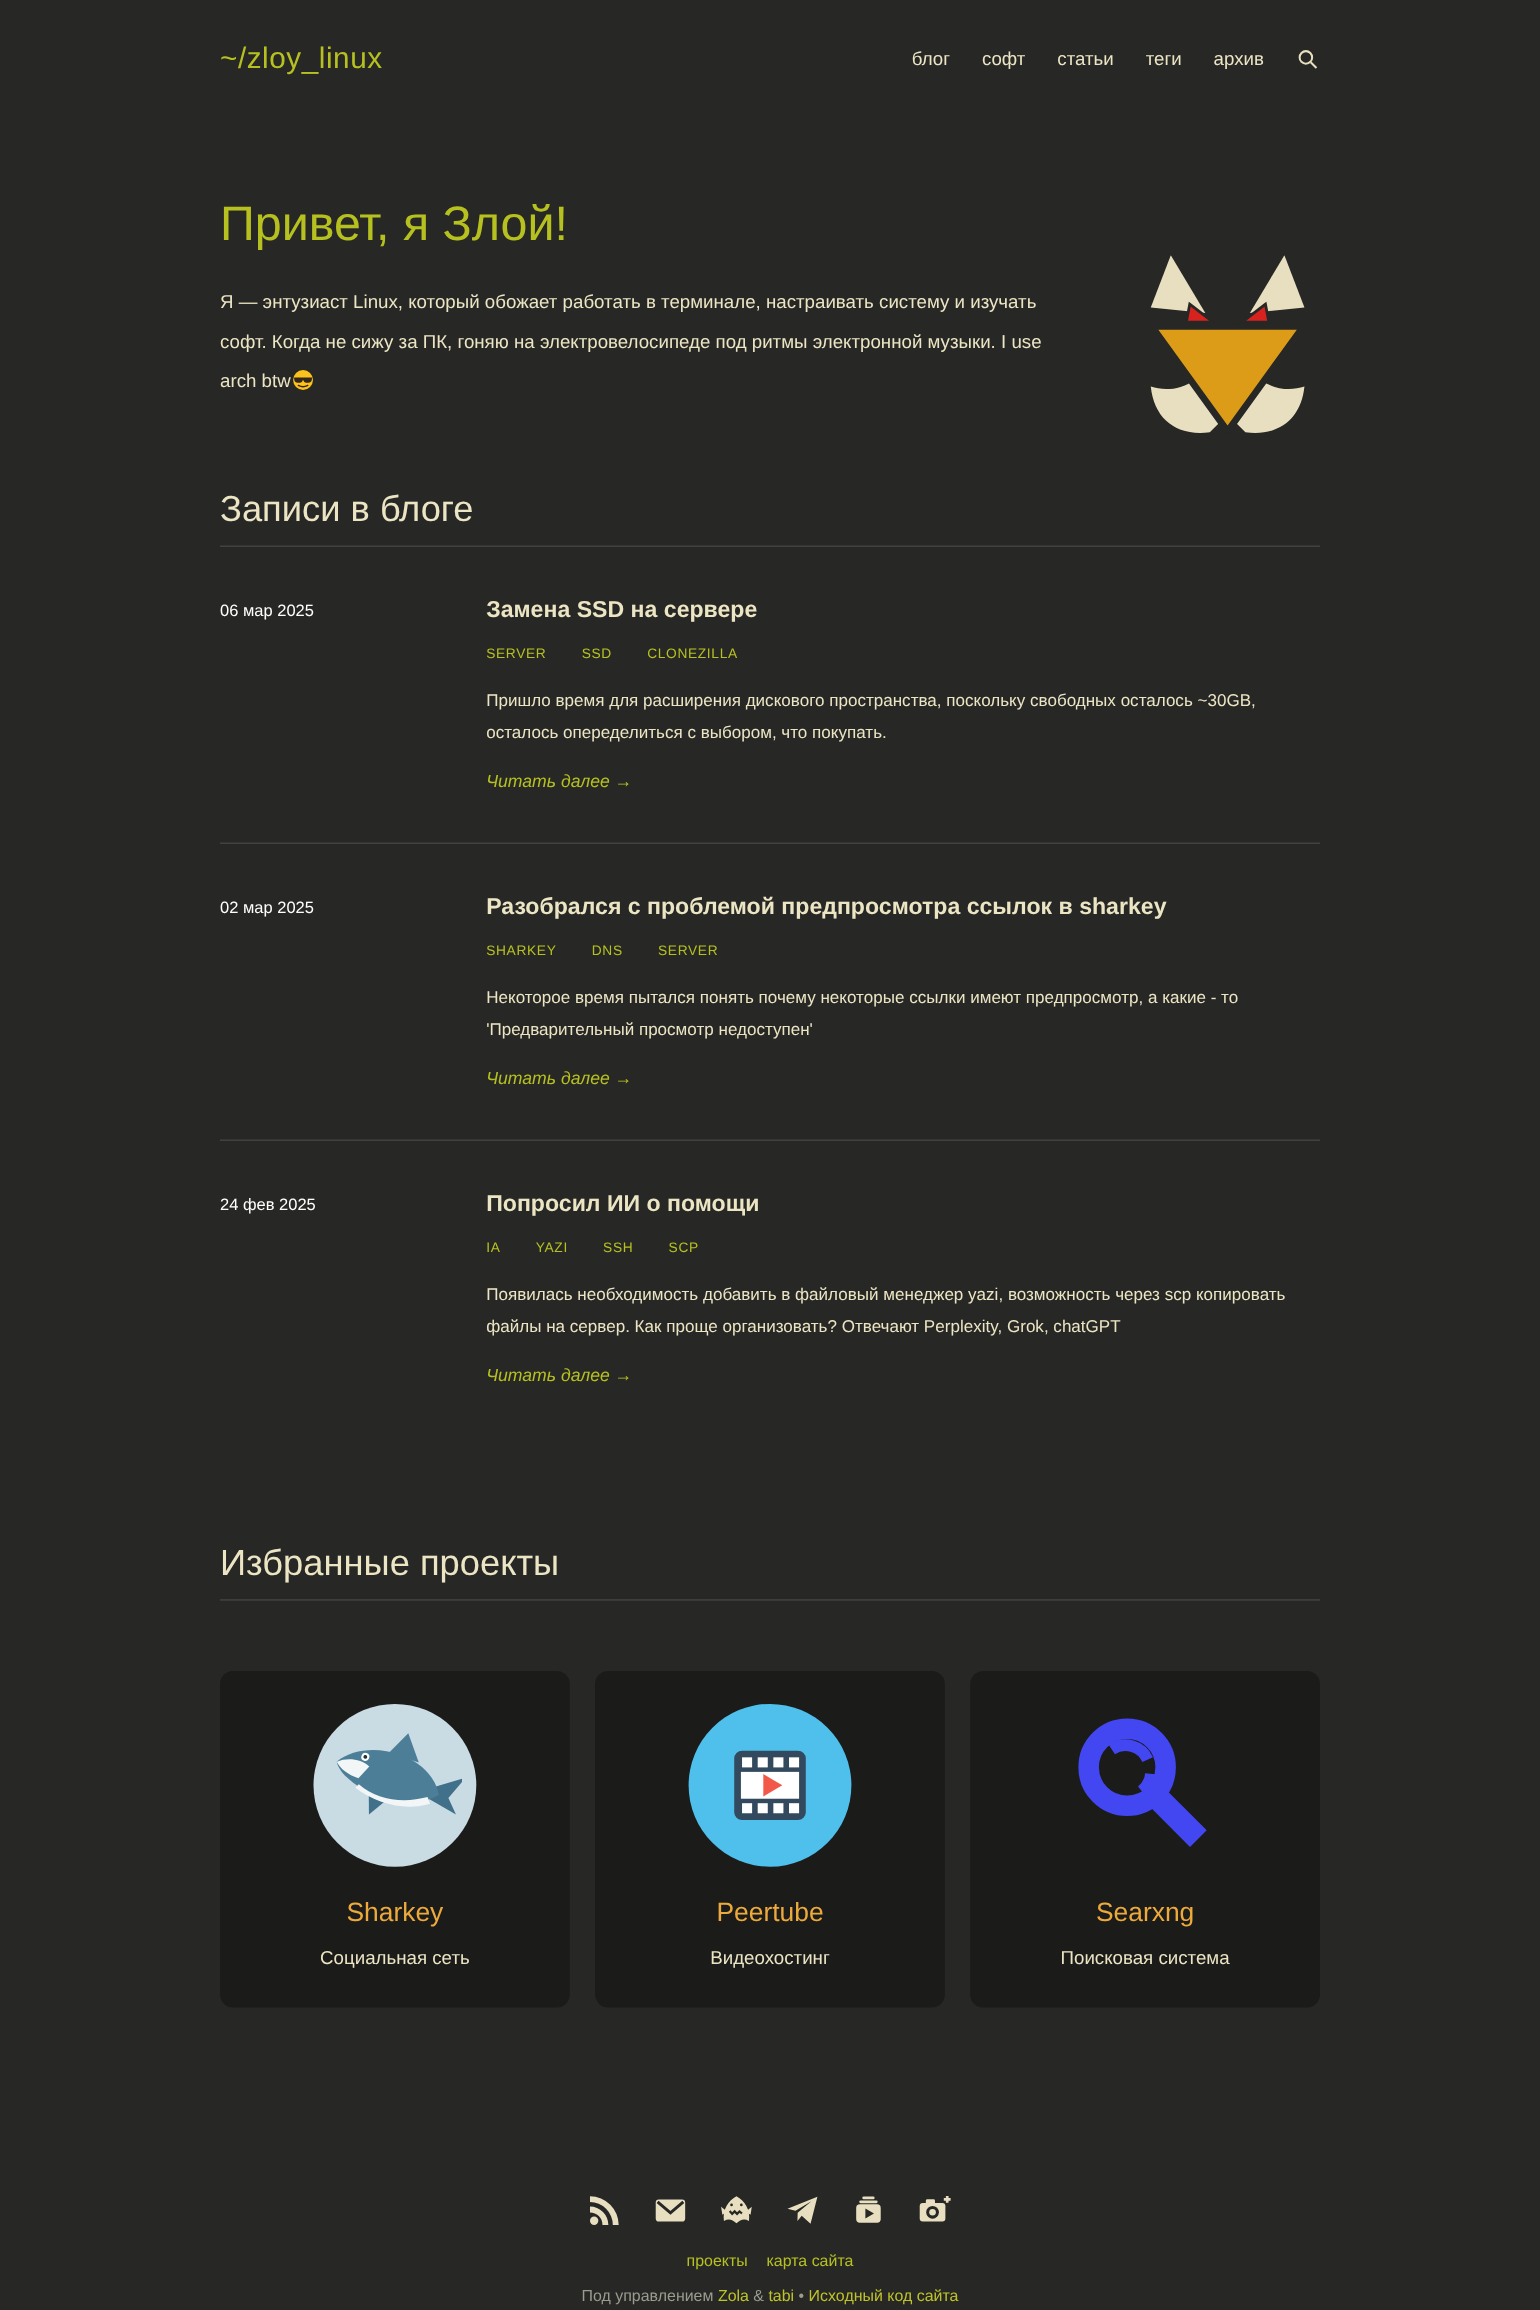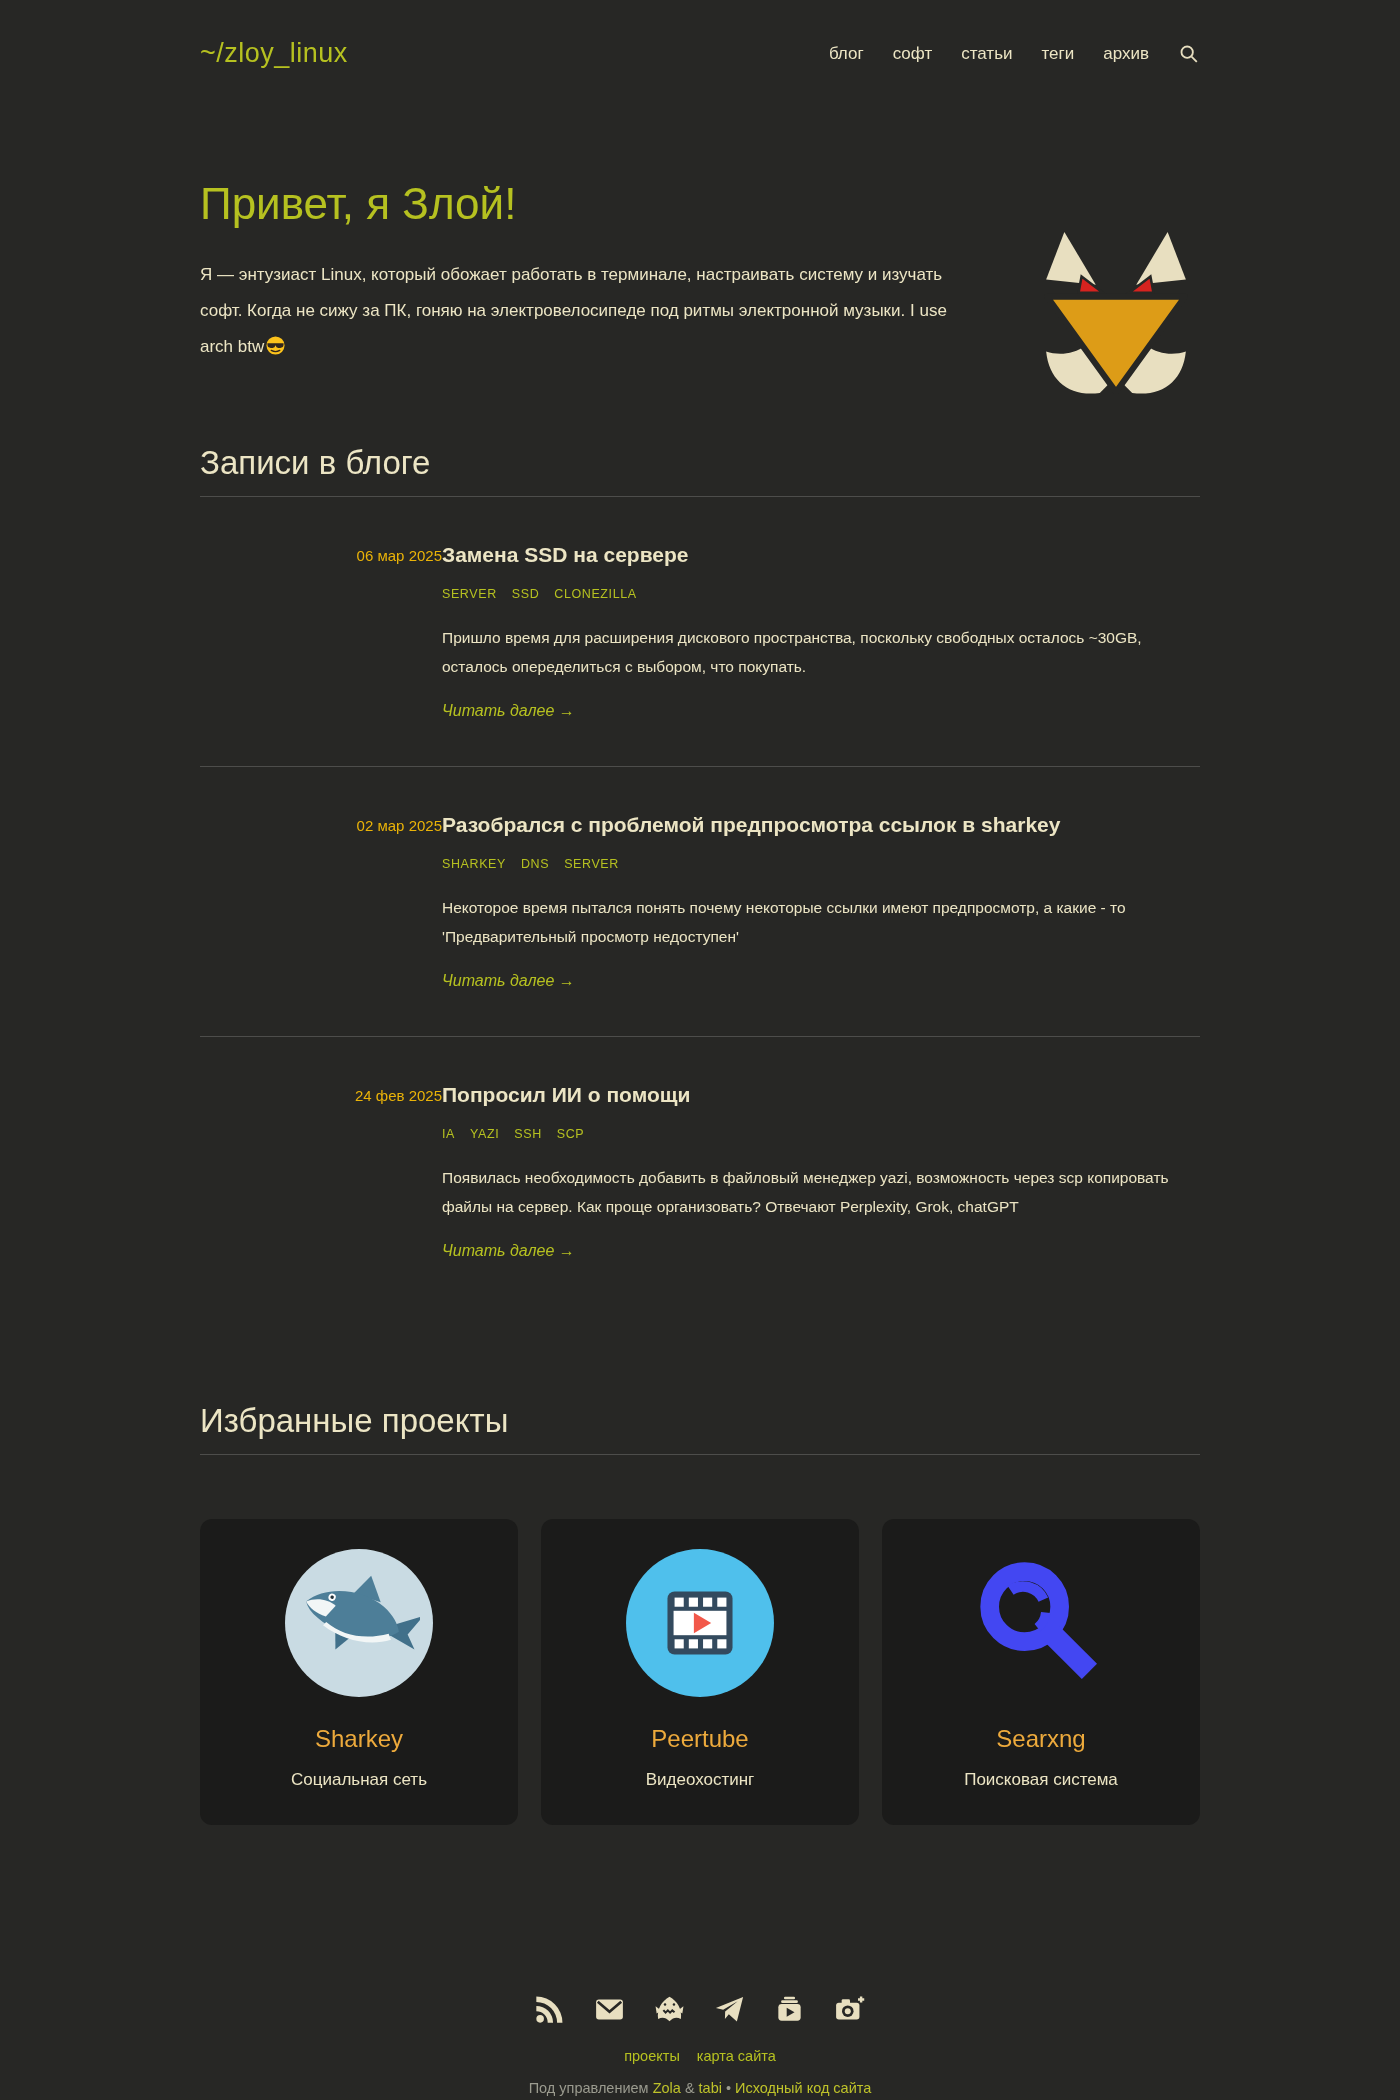--- a/index.html
+++ b/index.html
@@ -30,24 +30,24 @@
 
   
   h2.section-heading{margin:0 0 14px 0;font-size:33px;font-weight:normal;color:#ece5c4;}
   .section-rule{border:none;border-top:1px solid #4d4d4b;margin:0;}
   .blog-section{margin-top:50px;}
   .projects-section{margin-top:96px;}
 
   
   .post{display:flex;padding:46px 0;border-bottom:1px solid #4d4d4b;}
   .post:last-child{border-bottom:none;}
-  .post-date{width:242px;flex:none;color:#eab308;font-size:15px;padding-top:4px;text-align:right;}
+  .post-date{width:242px;flex:none;color:#ffffff;font-size:15px;padding-top:4px;}
   .post-body{flex:1;}
   .post-title{margin:0 0 20px 0;font-size:21px;font-weight:bold;color:#ece5c4;display:block;}
-  .post-tags{display:flex;gap:15px;}
+  .post-tags{display:flex;gap:32px;}
   .post-tags a{color:#b6c120;font-size:12.5px;letter-spacing:.6px;}
   .post-excerpt{margin:22px 0 21px 0;font-size:15.5px;line-height:29px;color:#ece5c4;}
   .read-more{color:#b6c120;font-size:16px;font-style:italic;}
 
   
   .cards{margin-top:64px;display:grid;grid-template-columns:repeat(3,318px);gap:23px;}
   .card{background:#1b1b1a;border-radius:12px;height:306px;display:flex;flex-direction:column;align-items:center;padding-top:30px;box-sizing:border-box;}
   .badge{width:148px;height:148px;border-radius:50%;display:flex;align-items:center;justify-content:center;flex:none;}
   .badge-sharkey{background:#c9dbe3;}
   .badge-peertube{background:#4fc0ec;}

